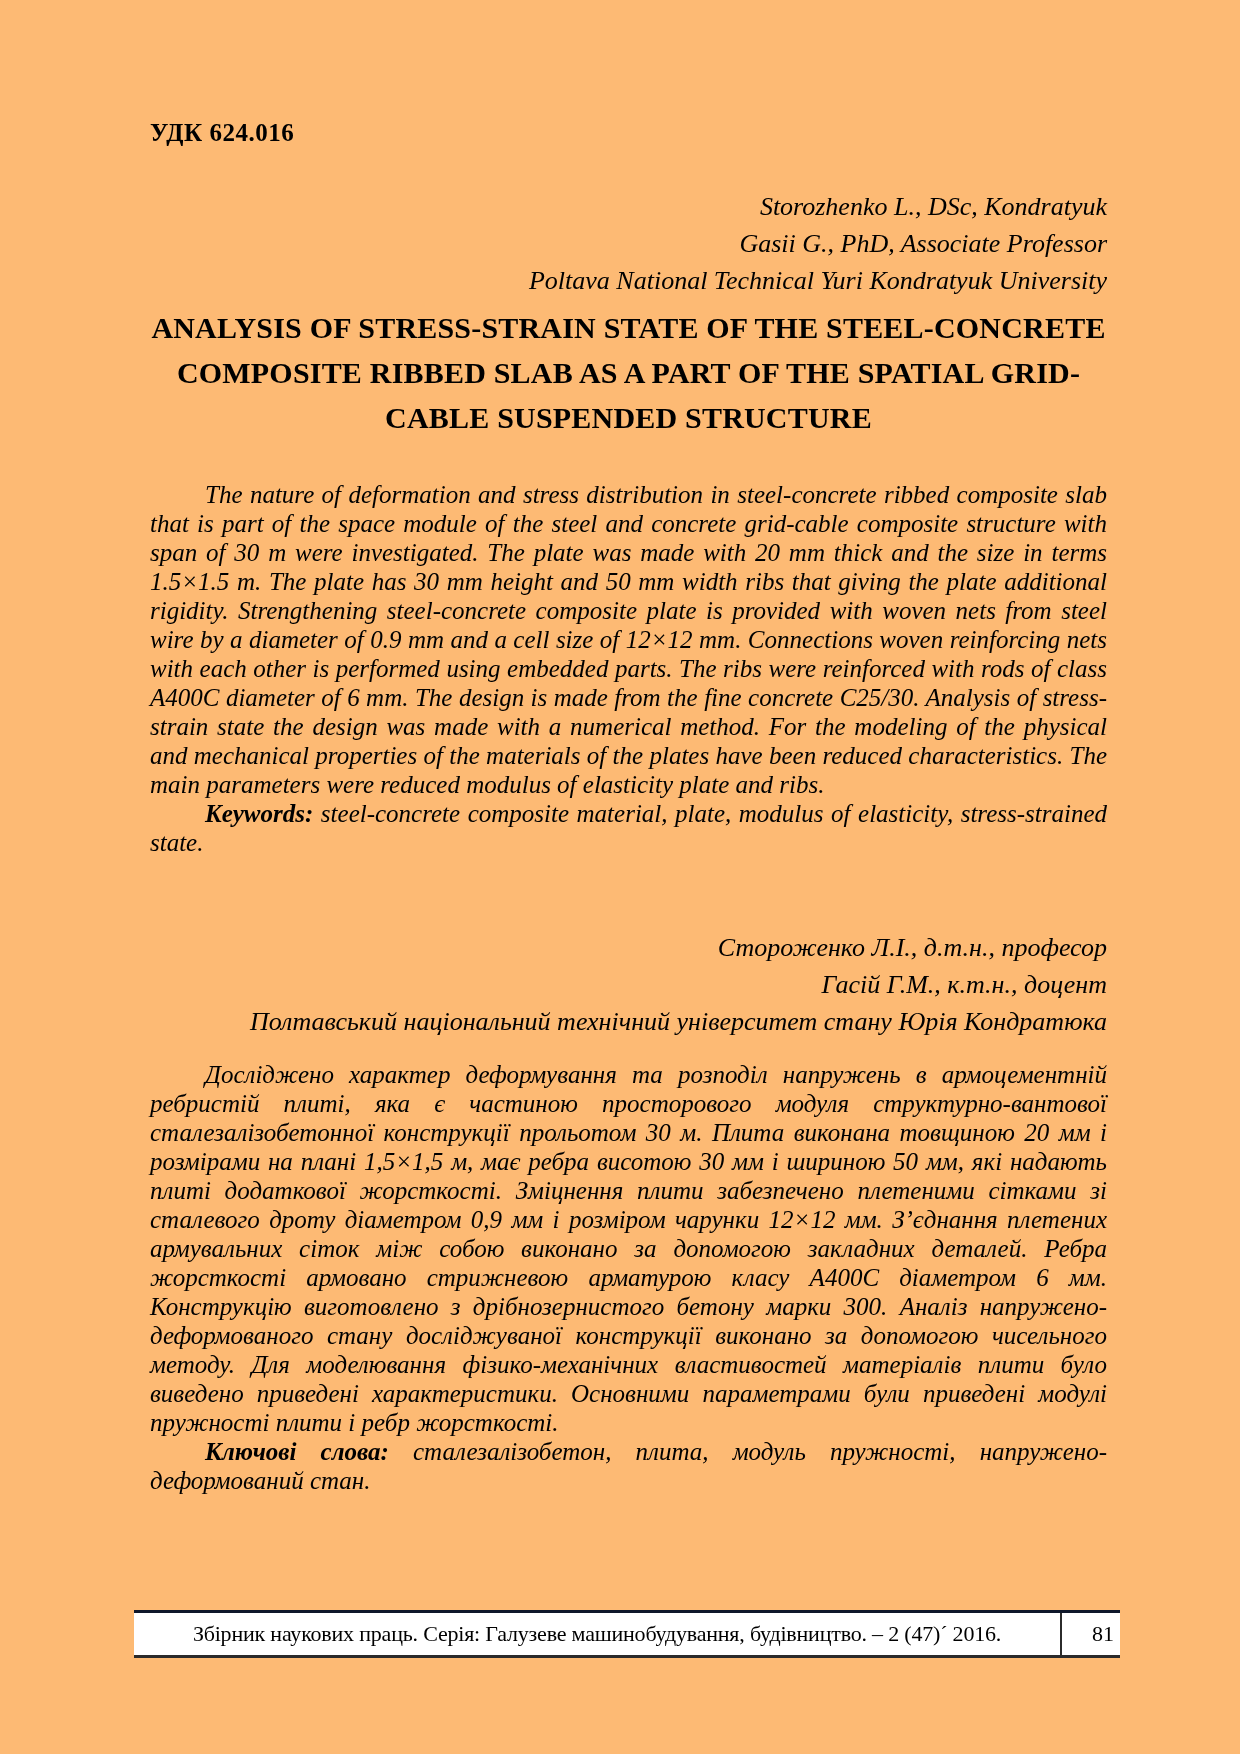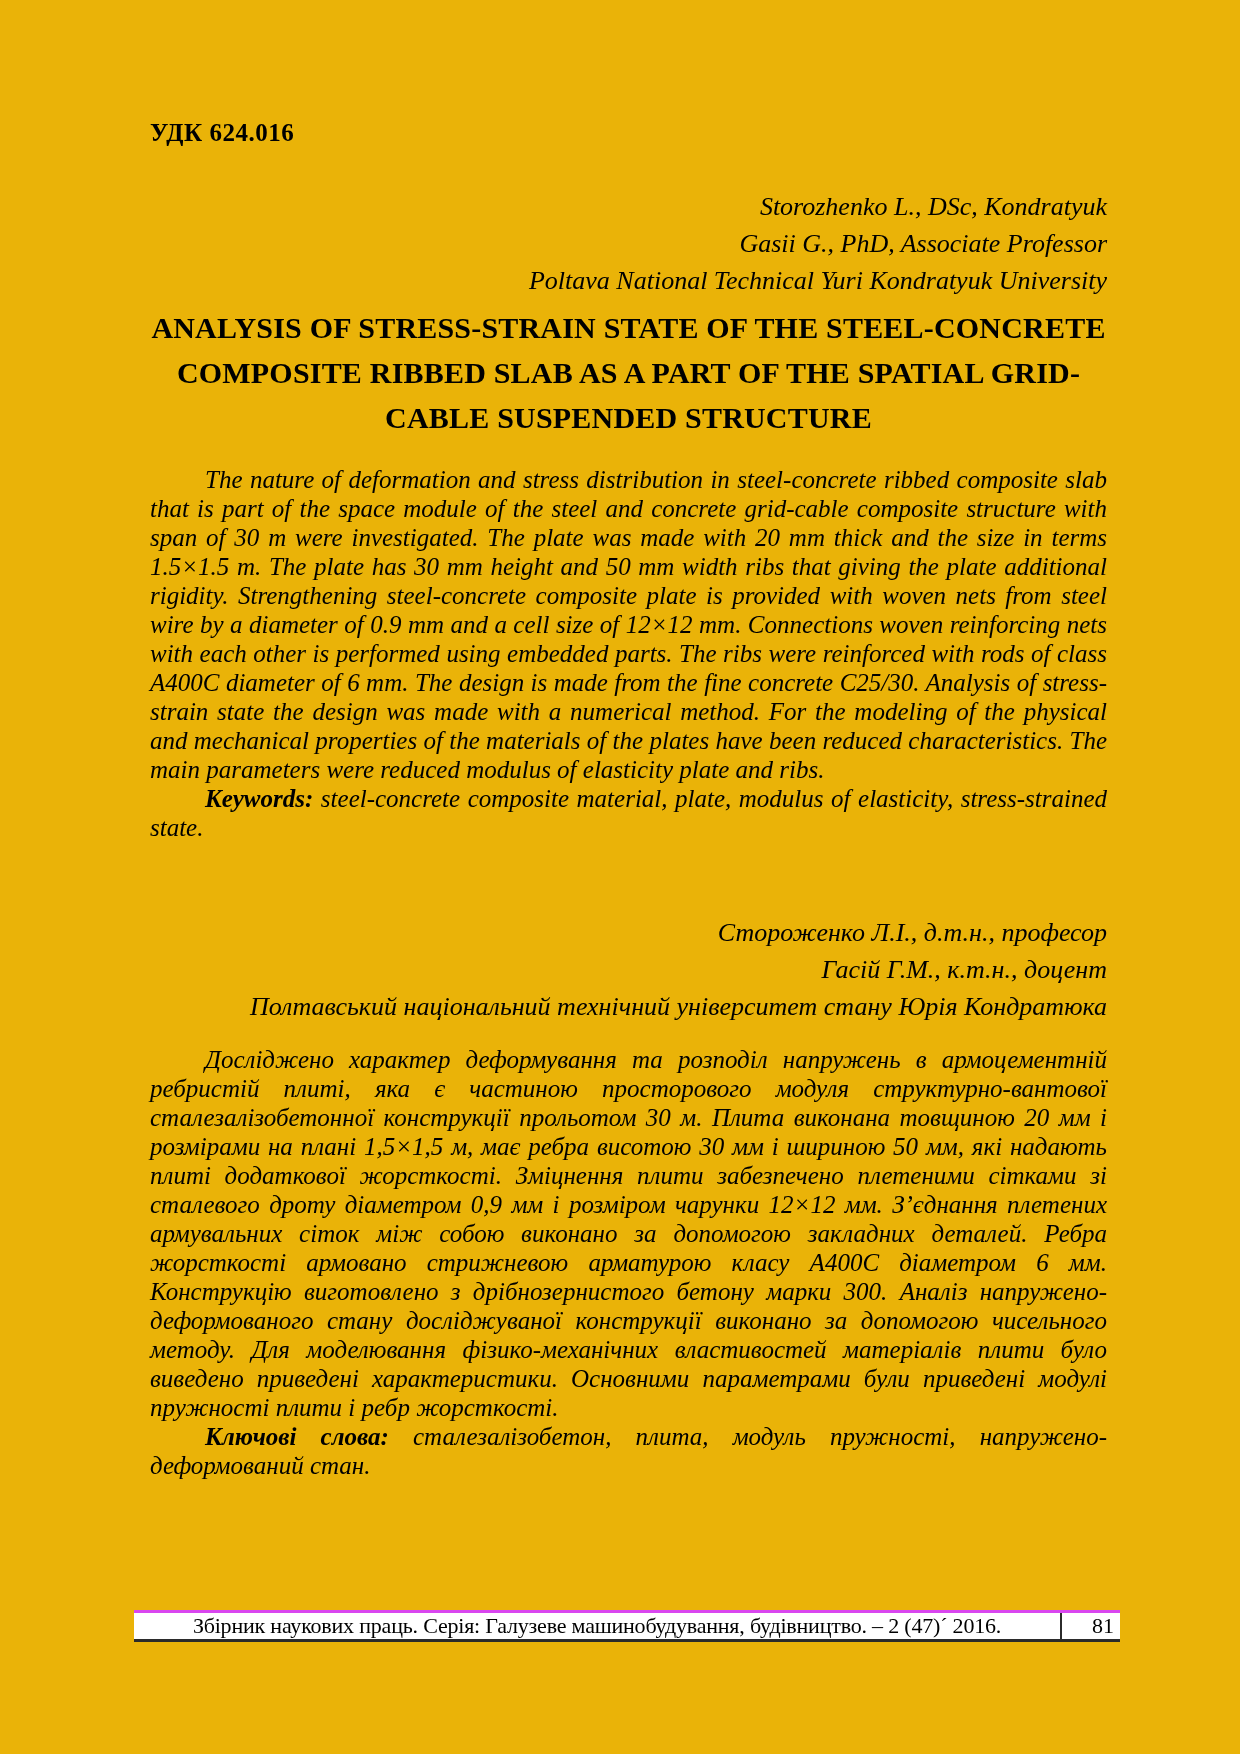--- a/index.html
+++ b/index.html
@@ -2,21 +2,21 @@
 <html><head>
 <meta charset="utf-8">
 <style>
   * { margin: 0; padding: 0; box-sizing: border-box; }
   html, body { background: #888; }
   .page {
     position: relative;
     width: 1240px;
     height: 1754px;
     margin: 0 auto;
-    background: #eab308;
+    background: #fdba74;
     color: #000000;
     font-family: "Liberation Serif", "DejaVu Serif", serif;
     padding: 118px 133px 0 150px;
     overflow: hidden;
   }
   .udc {
     font-size: 25px;
     font-weight: bold;
     line-height: 30px;
     letter-spacing: 0.5px;
@@ -32,21 +32,21 @@
   .doc-title {
     margin-top: 10px;
     text-align: center;
     font-size: 30px;
     font-weight: bold;
     line-height: 38px;
     letter-spacing: 0.2px;
   }
   .doc-title span { display: block; margin-top: 7px; }
   .abstract {
-    margin-top: 28px;
+    margin-top: 43px;
     font-style: italic;
     font-size: 25px;
     line-height: 29px;
     text-align: justify;
     text-indent: 55px;
   }
   .keywords {
     font-style: italic;
     font-size: 25px;
     line-height: 29px;
@@ -56,23 +56,23 @@
   .kw-label {
     font-weight: bold;
     font-style: italic;
   }
   .abstract-ua { margin-top: 20px; }
   .footer {
     position: absolute;
     left: 134px;
     top: 1610px;
     width: 986px;
-    height: 32px;
+    height: 48px;
     background: #ffffff;
-    border-top: 3px solid #d946ef;
+    border-top: 3px solid #0f172a;
     border-bottom: 3px solid #2b2b2b;
     display: flex;
     align-items: stretch;
     font-size: 22px;
   }
   .footer-journal {
     flex: 1;
     display: flex;
     align-items: center;
     justify-content: center;

